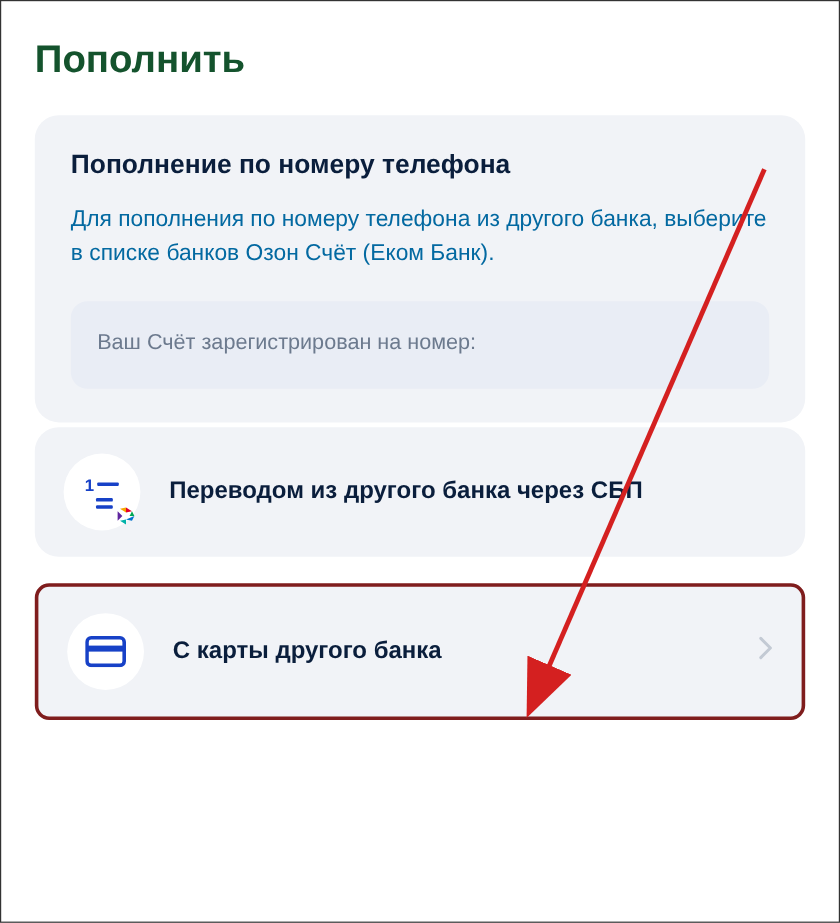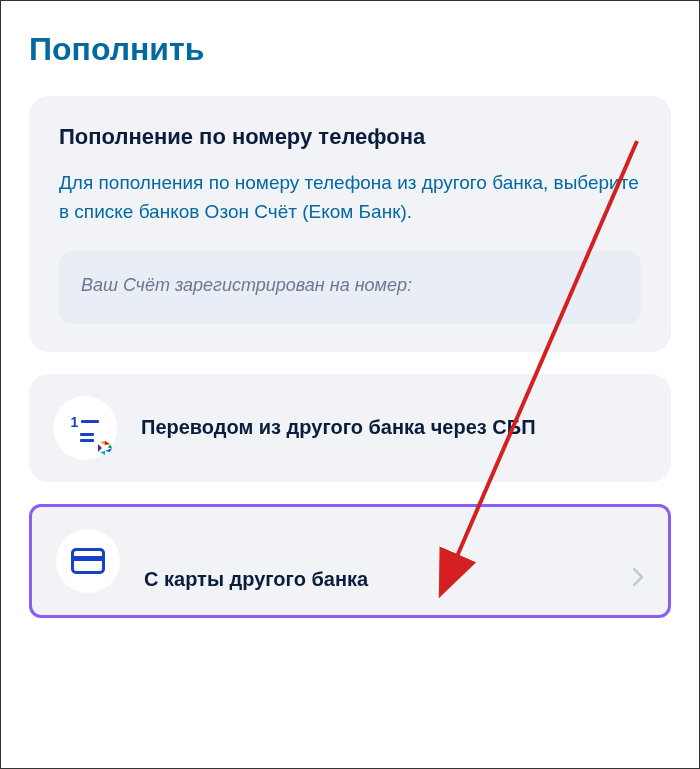--- a/index.html
+++ b/index.html
@@ -12,64 +12,62 @@
       background: #fff;
       width: 700px;
       height: 769px;
       padding: 30px 28px;
       position: relative;
       border: 1px solid #333;
     }
     .page-title {
       font-size: 32px;
       font-weight: 700;
-      color: #0369a1;
+      color: #14532d;
       margin-bottom: 28px;
     }
     .card {
       background: #f1f3f7;
       border-radius: 20px;
       padding: 28px 30px;
-      margin-bottom: 22px;
+      margin-bottom: 4px;
     }
     .card-title {
       font-size: 22px;
       font-weight: 700;
       color: #0a1e3c;
       margin-bottom: 18px;
     }
     .card-desc {
       font-size: 19px;
       color: #0369a1;
       line-height: 1.55;
       margin-bottom: 24px;
     }
     .info-box {
       background: #e9edf5;
       border-radius: 14px;
       padding: 24px 22px 28px;
-      font-style: italic;
     }
     .info-box-text {
       font-size: 18px;
       color: #6c7a8e;
     }
     .option-card {
       background: #f1f3f7;
       border-radius: 20px;
       padding: 22px 24px;
       display: flex;
       align-items: center;
       margin-bottom: 22px;
       position: relative;
     }
     .option-card.highlighted {
-      border: 3px solid #8b5cf6;
+      border: 3px solid #7f1d1d;
       border-radius: 12px;
-      align-items: flex-end;
     }
     .icon-circle {
       width: 64px;
       height: 64px;
       background: #fff;
       border-radius: 50%;
       display: flex;
       align-items: center;
       justify-content: center;
       margin-right: 24px;

